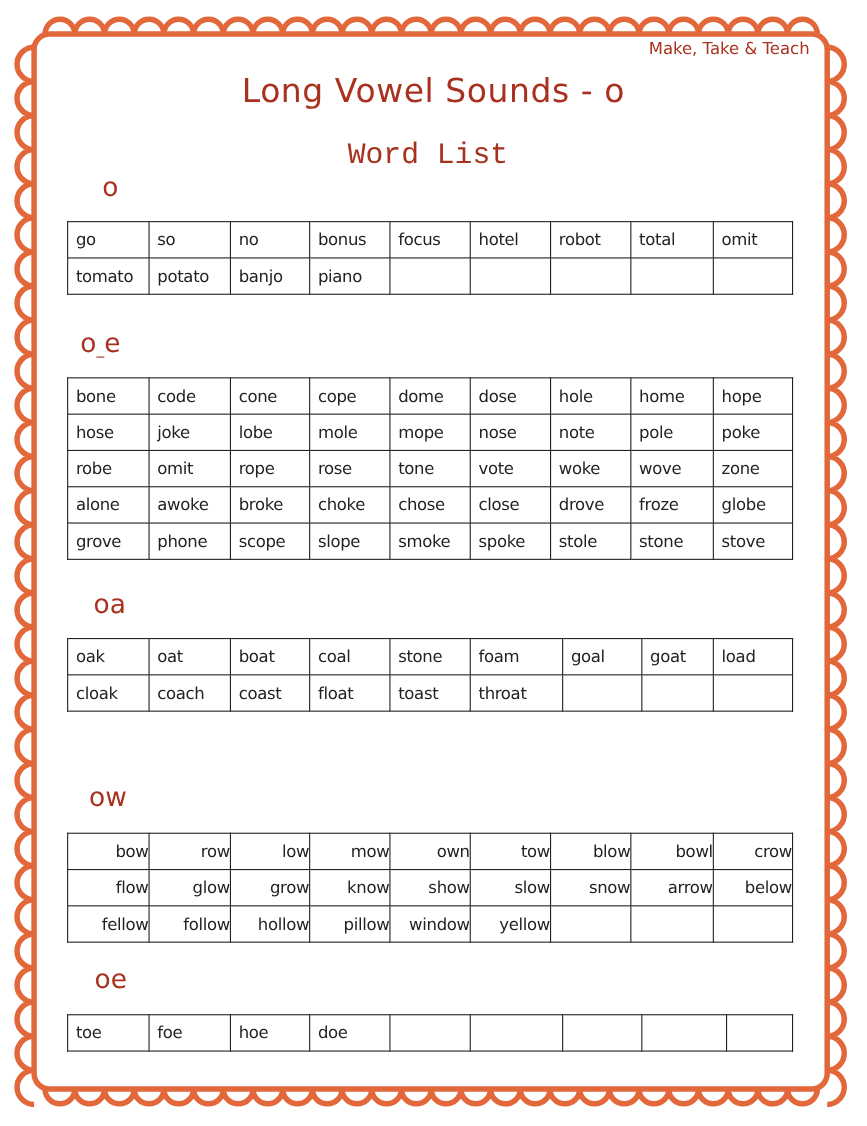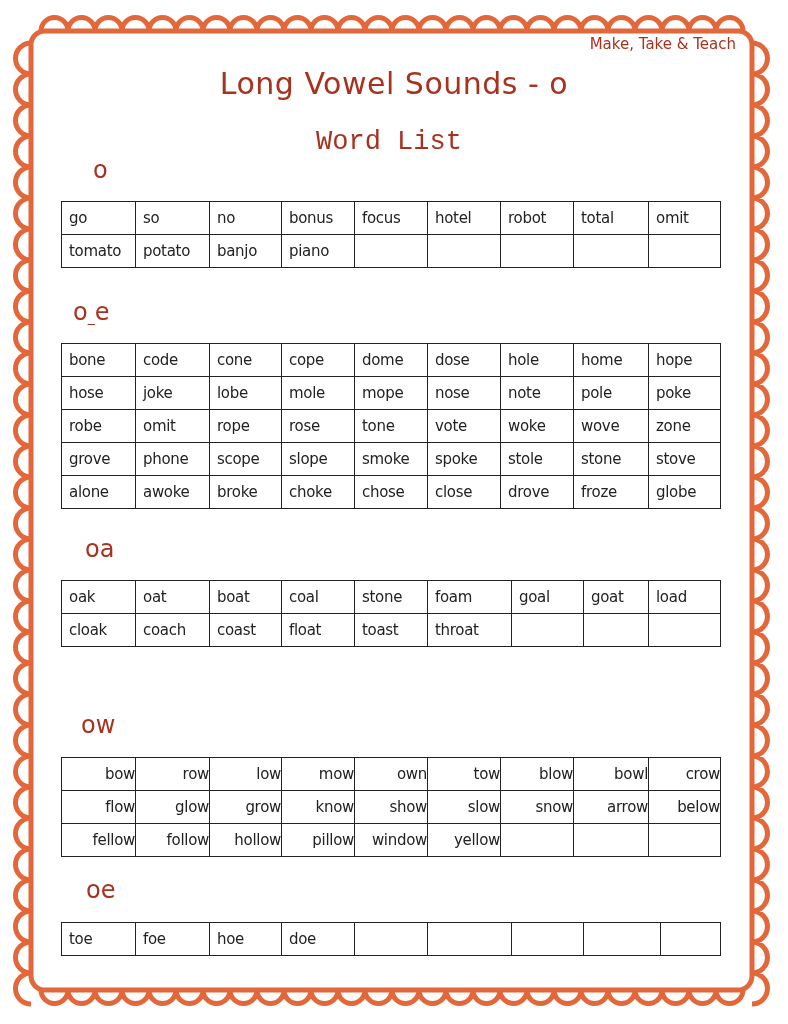--- a/index.html
+++ b/index.html
@@ -134,41 +134,41 @@
         <td>omit</td>
         <td>rope</td>
         <td>rose</td>
         <td>tone</td>
         <td>vote</td>
         <td>woke</td>
         <td>wove</td>
         <td>zone</td>
       </tr>
       <tr>
+        <td>alone</td>
+        <td>awoke</td>
+        <td>broke</td>
+        <td>choke</td>
+        <td>chose</td>
+        <td>close</td>
+        <td>drove</td>
+        <td>froze</td>
+        <td>globe</td>
+      </tr>
+      <tr>
         <td>grove</td>
         <td>phone</td>
         <td>scope</td>
         <td>slope</td>
         <td>smoke</td>
         <td>spoke</td>
         <td>stole</td>
         <td>stone</td>
         <td>stove</td>
       </tr>
-      <tr>
-        <td>alone</td>
-        <td>awoke</td>
-        <td>broke</td>
-        <td>choke</td>
-        <td>chose</td>
-        <td>close</td>
-        <td>drove</td>
-        <td>froze</td>
-        <td>globe</td>
-      </tr>
     </tbody>
 </table>
 
 <div class="section-label" style="left:85px; top:535px;">oa</div>
 <table class="words" style="top:580px;">
   <colgroup>
       <col style="width:74px">
       <col style="width:74px">
       <col style="width:72px">
       <col style="width:73px">

